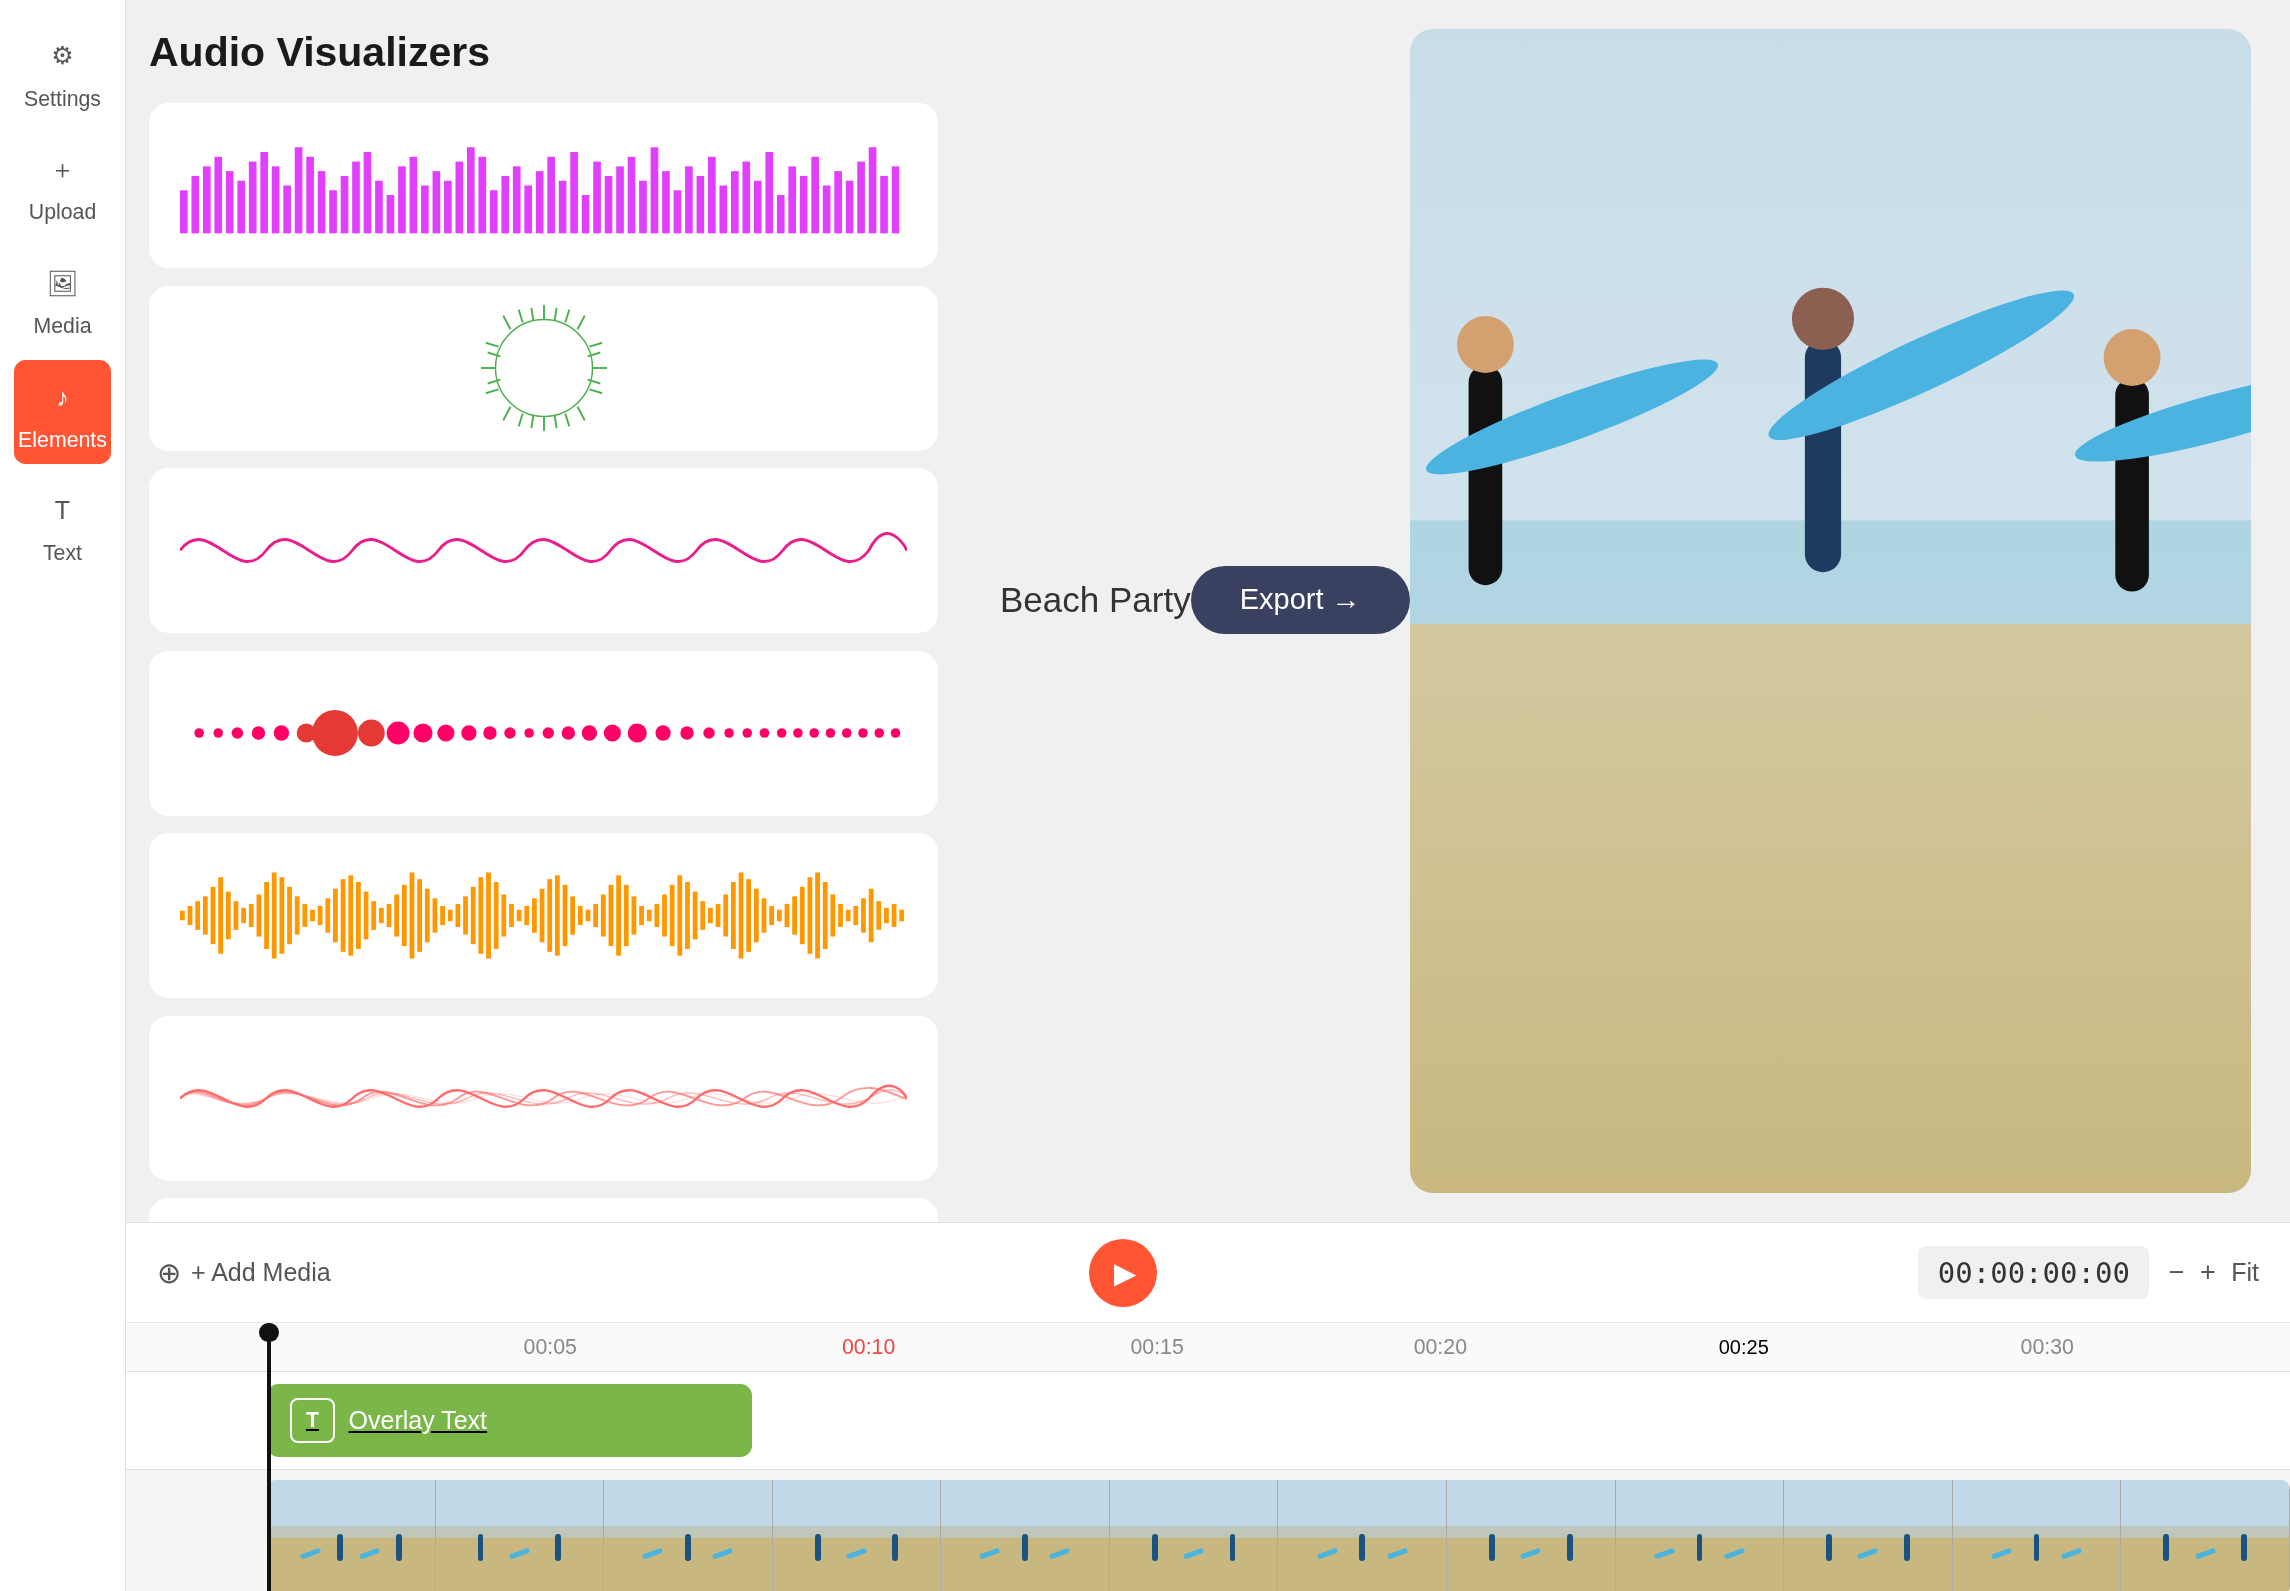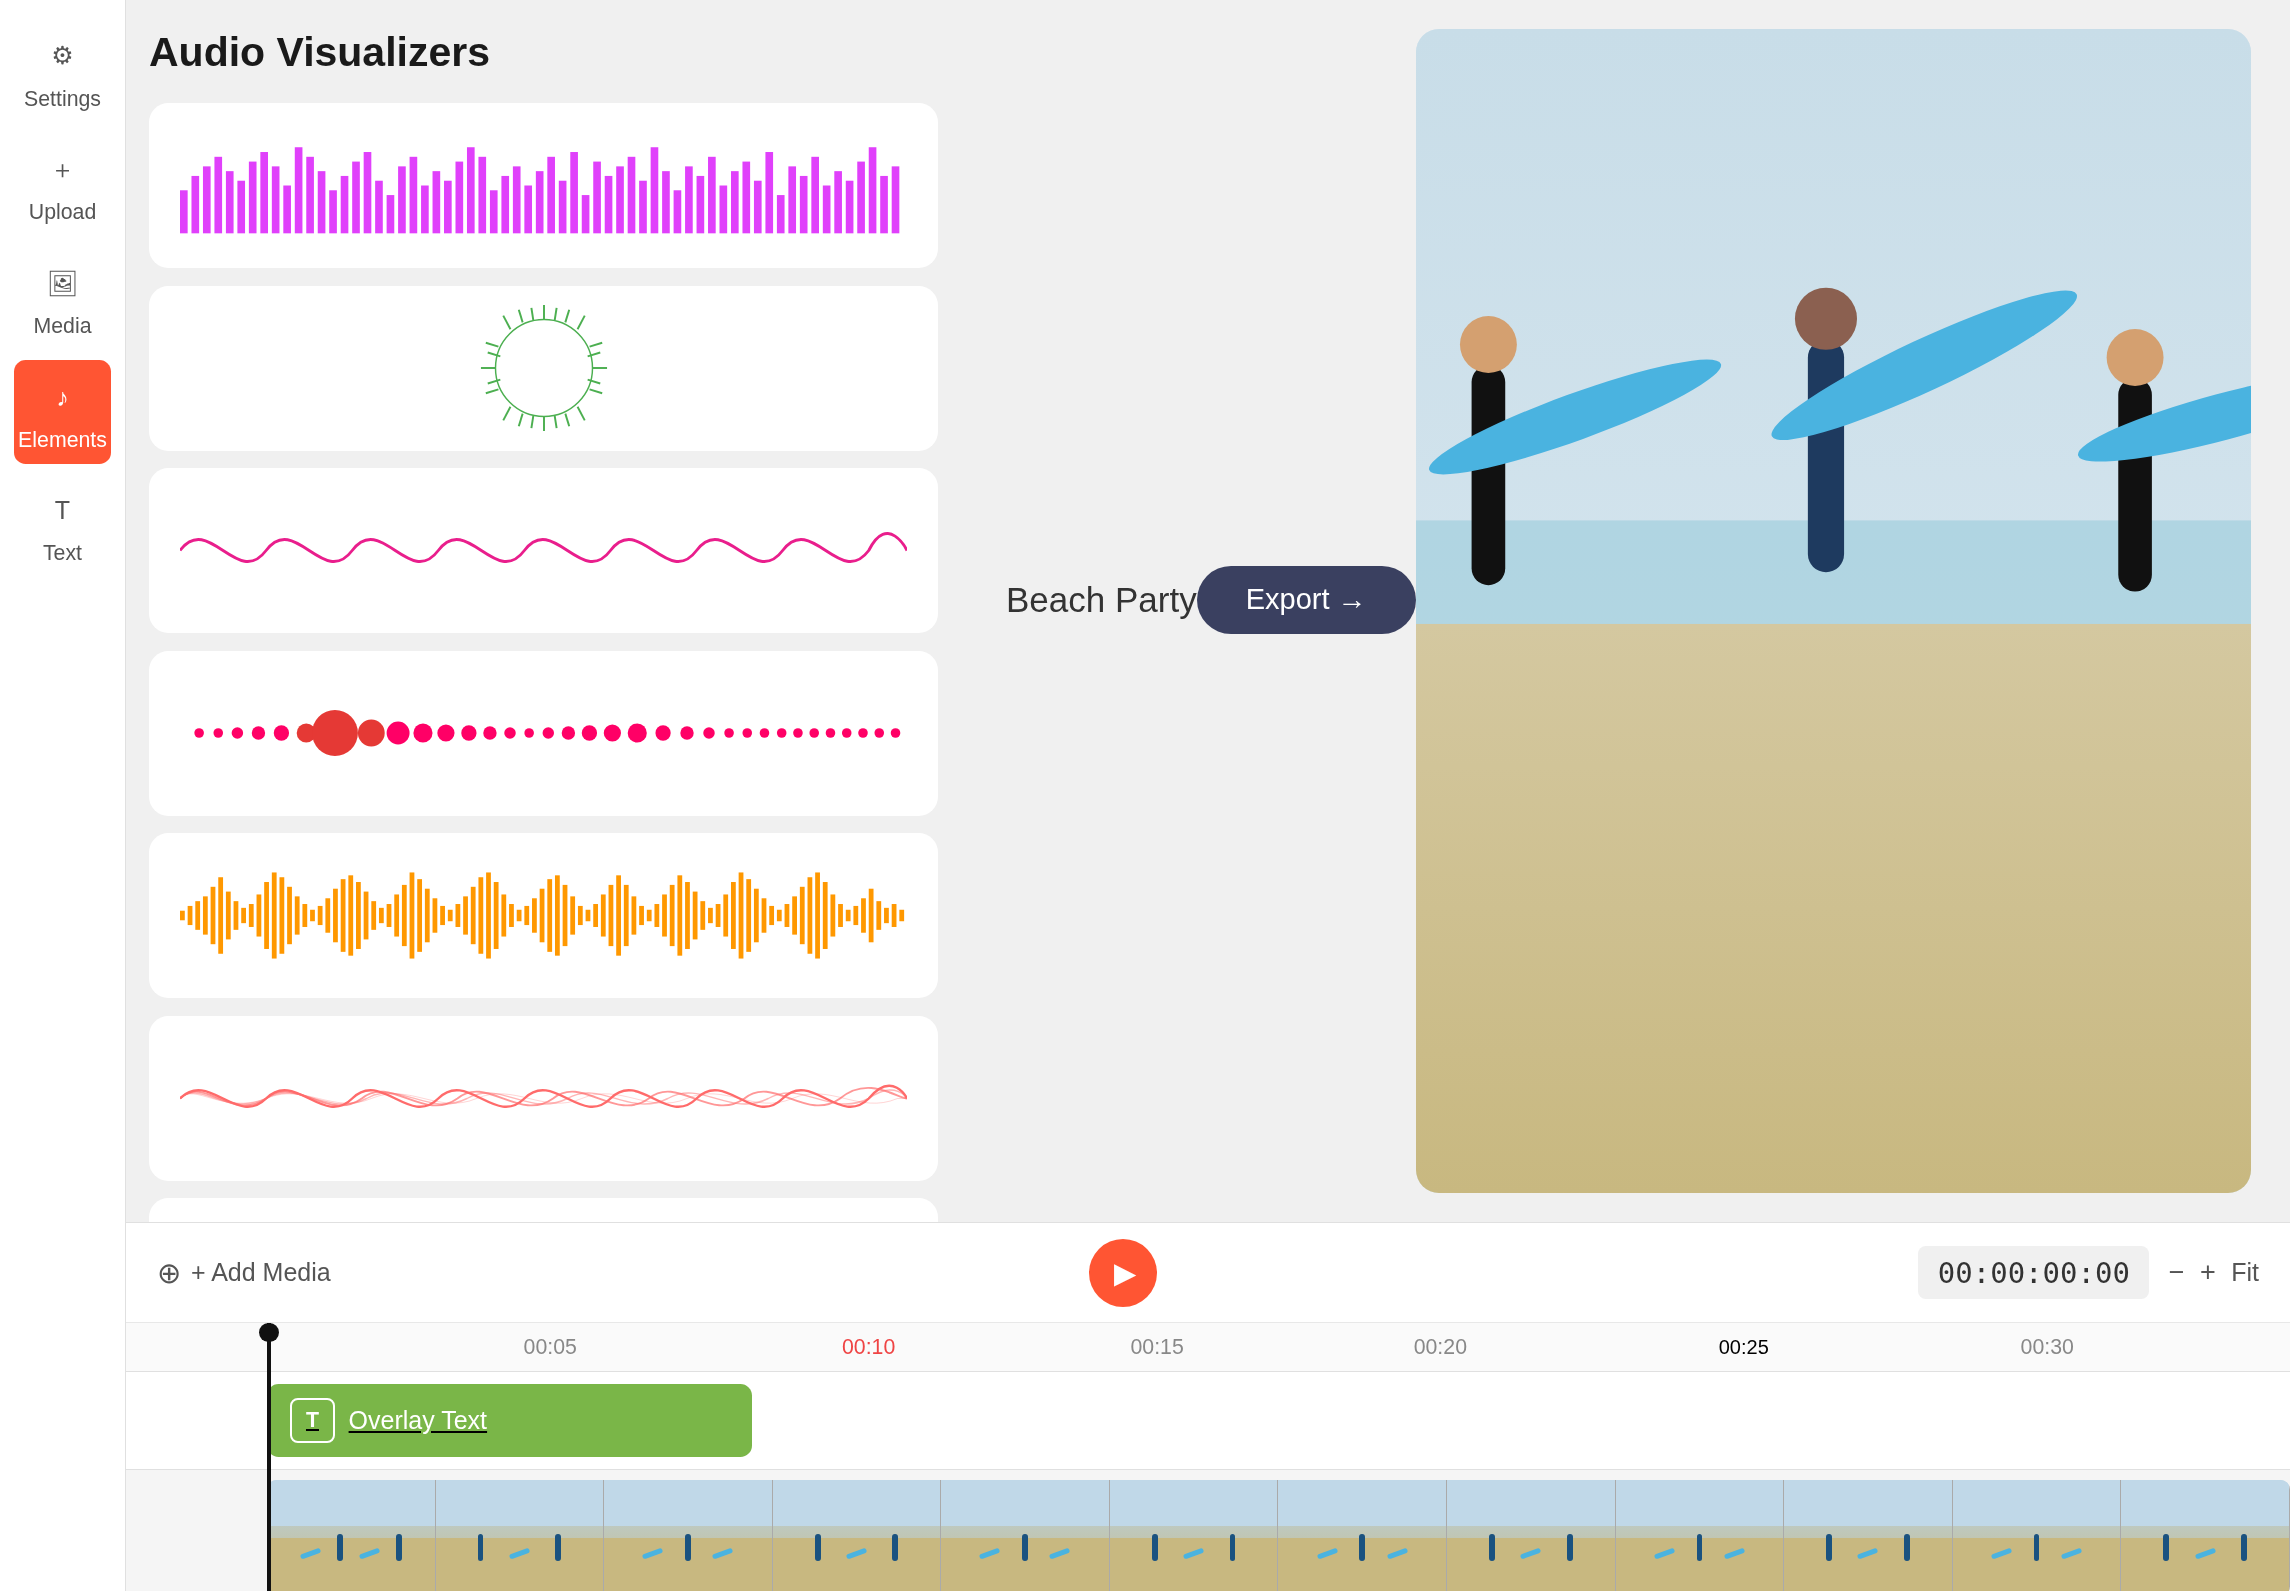--- a/index.html
+++ b/index.html
@@ -51,21 +51,20 @@
       display: flex;
       flex-direction: column;
       background: #f0f0f0;
     }
 
     
     .top-row {
       display: flex;
       flex: 1;
       overflow: hidden;
-      gap: 6px;
     }
 
     
     .panel {
       width: 835px;
       background: #f0f0f0;
       padding: 29px 23px;
       overflow-y: auto;
       flex-shrink: 0;
     }

